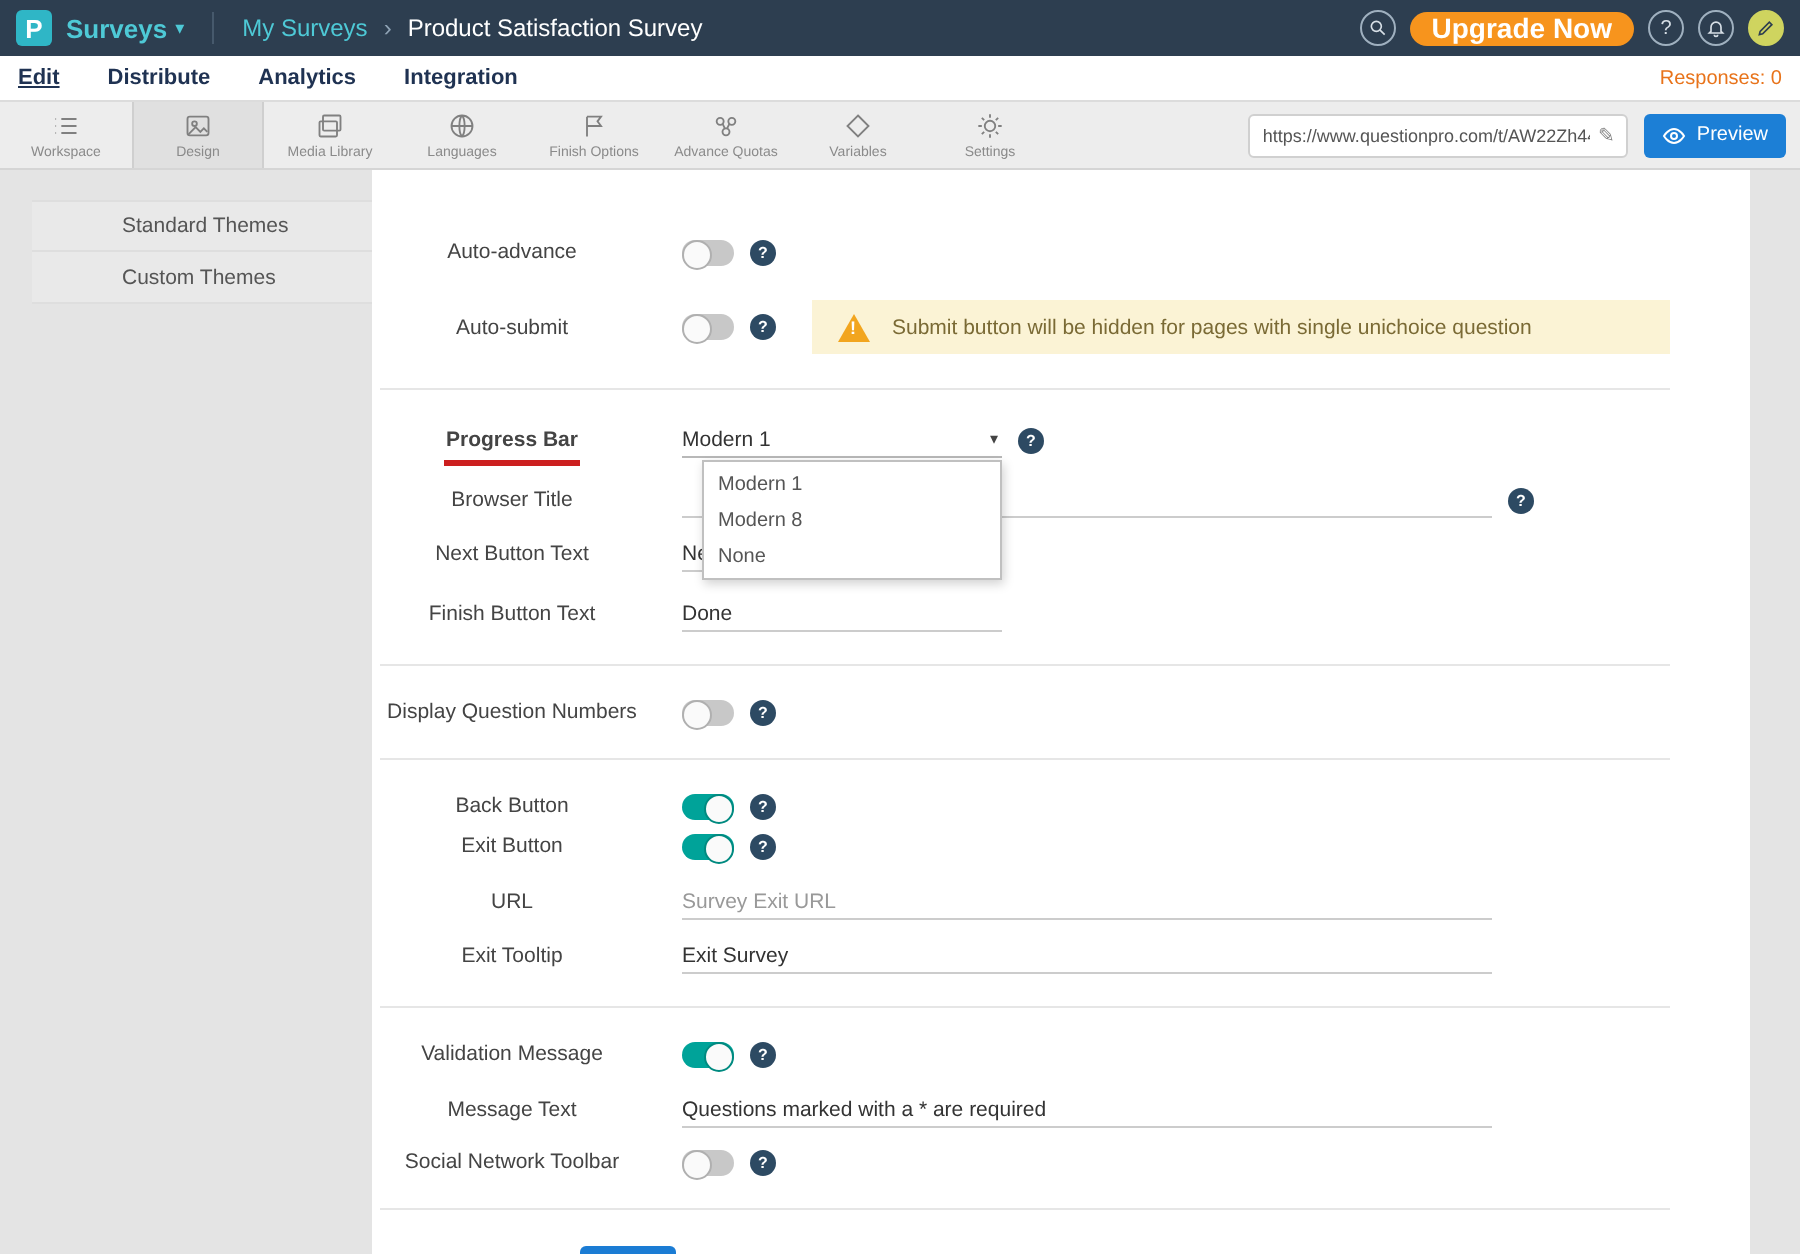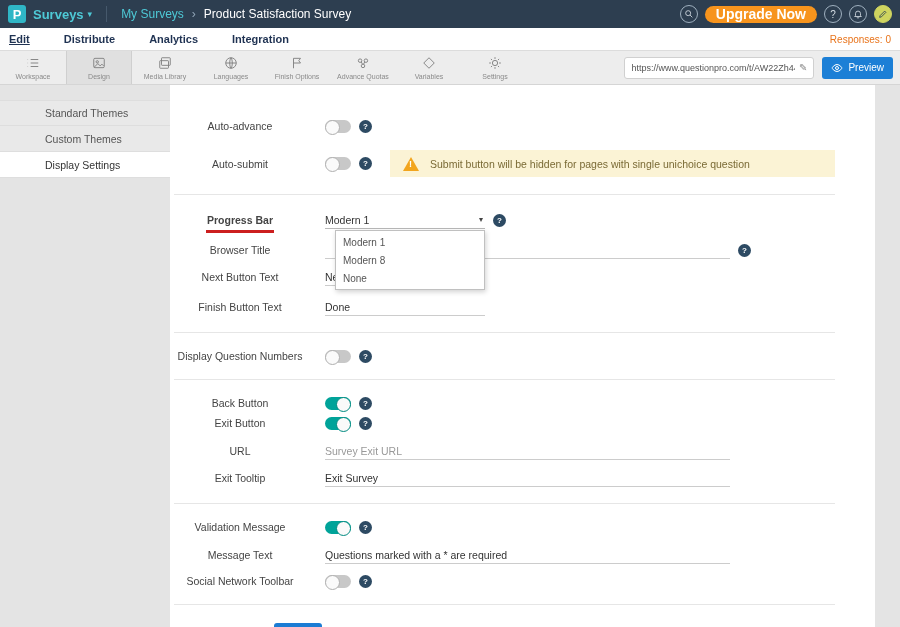--- a/index.html
+++ b/index.html
@@ -20,21 +20,21 @@
   .topbar-right { margin-left:auto; display:flex; align-items:center; gap:7px; }
   .circle-btn { width:18px; height:18px; border:1px solid #9fb0bf; border-radius:50%; display:flex;
                 align-items:center; justify-content:center; color:#d7dfe6; font-size:10px; cursor:pointer; }
   .circle-btn svg { width:10px; height:10px; stroke:#d7dfe6; fill:none; stroke-width:2; }
   .circle-btn.filled { background:#cfd45f; border-color:#cfd45f; }
   .circle-btn.filled svg { stroke:#2d3e50; }
   .upgrade { background:#f7941d; color:#fff; border:none; border-radius:9px; height:17px; padding:0 11px;
              font-size:14px; font-weight:bold; cursor:pointer; font-family:inherit; }
 
   
-  .tabs { height:22px; background:#fff; display:flex; align-items:center; padding:0 9px; gap:34px; }
+  .tabs { height:22px; background:#fff; display:flex; align-items:center; padding:0 9px; gap:24px; }
   .tab { font-size:11px; color:#1f3252; font-weight:bold; cursor:pointer; line-height:20px; }
   .tab.active { text-decoration:underline; }
   .responses { margin-left:auto; color:#e8731a; font-size:10px; }
 
   
   .toolbar { height:35px; background:#ededed; border-top:1px solid #dcdcdc; border-bottom:1px solid #d5d5d5;
              display:flex; align-items:stretch; }
   .tool { width:66px; display:flex; flex-direction:column; align-items:center; justify-content:center;
           gap:3px; color:#8a8a8a; font-size:7px; cursor:pointer; }
   .tool svg { width:14px; height:14px; stroke:#808080; fill:none; stroke-width:1.6; }
@@ -43,21 +43,21 @@
   .url-box { width:190px; height:22px; background:#fff; border:1px solid #d0d0d0; border-radius:3px;
              display:flex; align-items:center; font-size:9px; color:#555; padding:0 6px; gap:4px; }
   .url-text { flex:1; overflow:hidden; white-space:nowrap; }
   .url-pencil { color:#888; font-size:10px; cursor:pointer; }
   .preview-btn { background:#1c7fd6; color:#fff; border:none; border-radius:3px; height:22px; padding:0 9px;
                  font-size:10px; display:flex; align-items:center; gap:5px; cursor:pointer; font-family:inherit; }
   .preview-btn svg { width:12px; height:12px; stroke:#fff; fill:none; stroke-width:2; }
 
   
   .page-body { display:flex; height:542px; padding-right:25px; }
-  .sidebar { width:170px; padding-top:15px; flex-shrink:0; }
+  .sidebar { width:170px; padding-top:15px; flex-shrink:0;margin-left:16px; }
   .side-item { height:26px; display:flex; align-items:center; padding-left:45px; font-size:10.5px;
                color:#555; cursor:pointer; border-bottom:1px solid #dedede; background:#e9e9e9; }
   .side-item:first-child { border-top:1px solid #dedede; }
   .side-item.active { background:#fff; color:#333; }
 
   .content { flex:1; background:#fff; padding-top:34px; position:relative; }
   .row { display:flex; align-items:center; margin-bottom:17px; padding-right:40px; }
   .row-label { width:140px; text-align:center; font-size:10.5px; color:#444; flex-shrink:0; line-height:14px; }
   .row-control { margin-left:15px; display:flex; align-items:center; gap:8px; flex:1; }
   .divider { height:1px; background:#e6e6e6; margin:16px 40px 16px 4px; }
@@ -209,21 +209,20 @@
       <span>Preview</span>
     </button>
   </div>
 </div>
 
 <div class="page-body">
 
   <aside class="sidebar">
     <div class="side-item">Standard Themes</div>
     <div class="side-item">Custom Themes</div>
-    <div class="side-item active">Display Settings</div>
   </aside>
 
   <main class="content">
 
     
     <div class="row">
       <div class="row-label">Auto-advance</div>
       <div class="row-control">
         <div class="toggle"></div>
         <div class="help">?</div>

